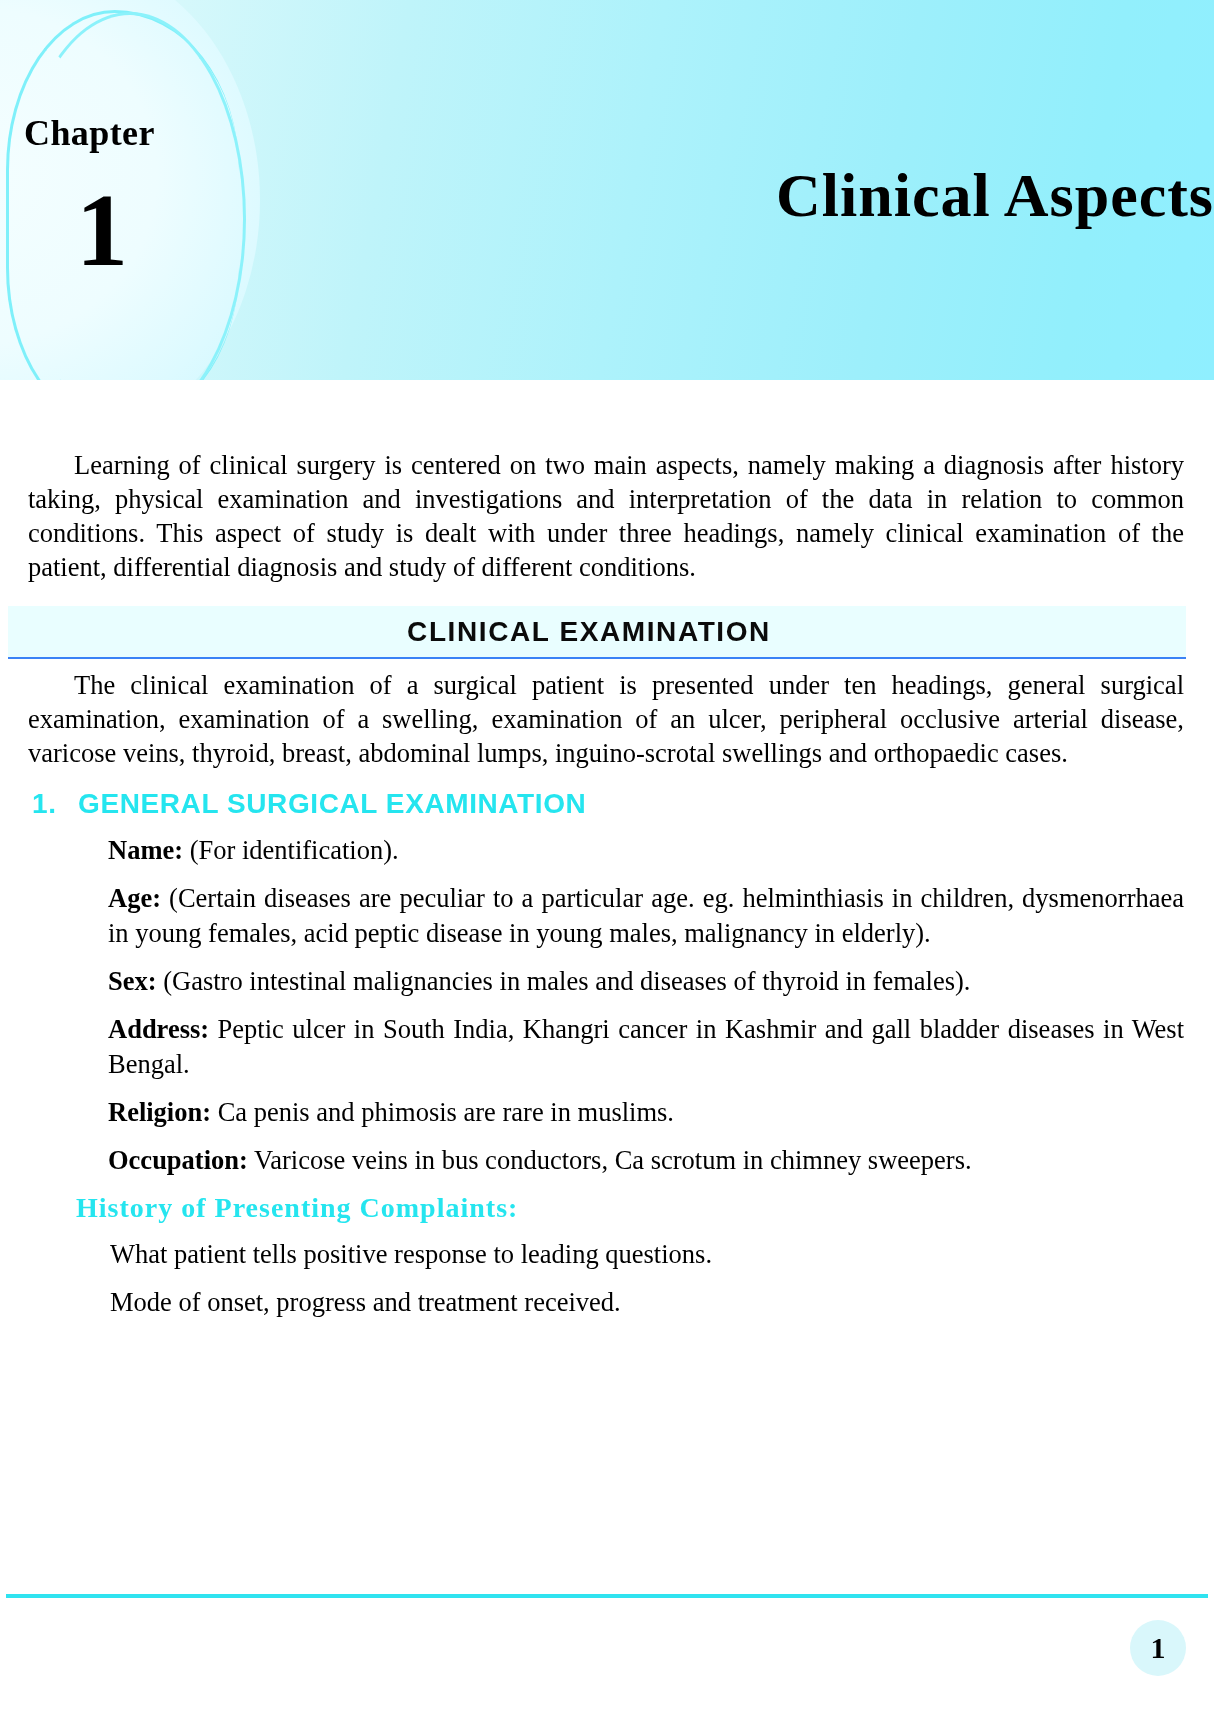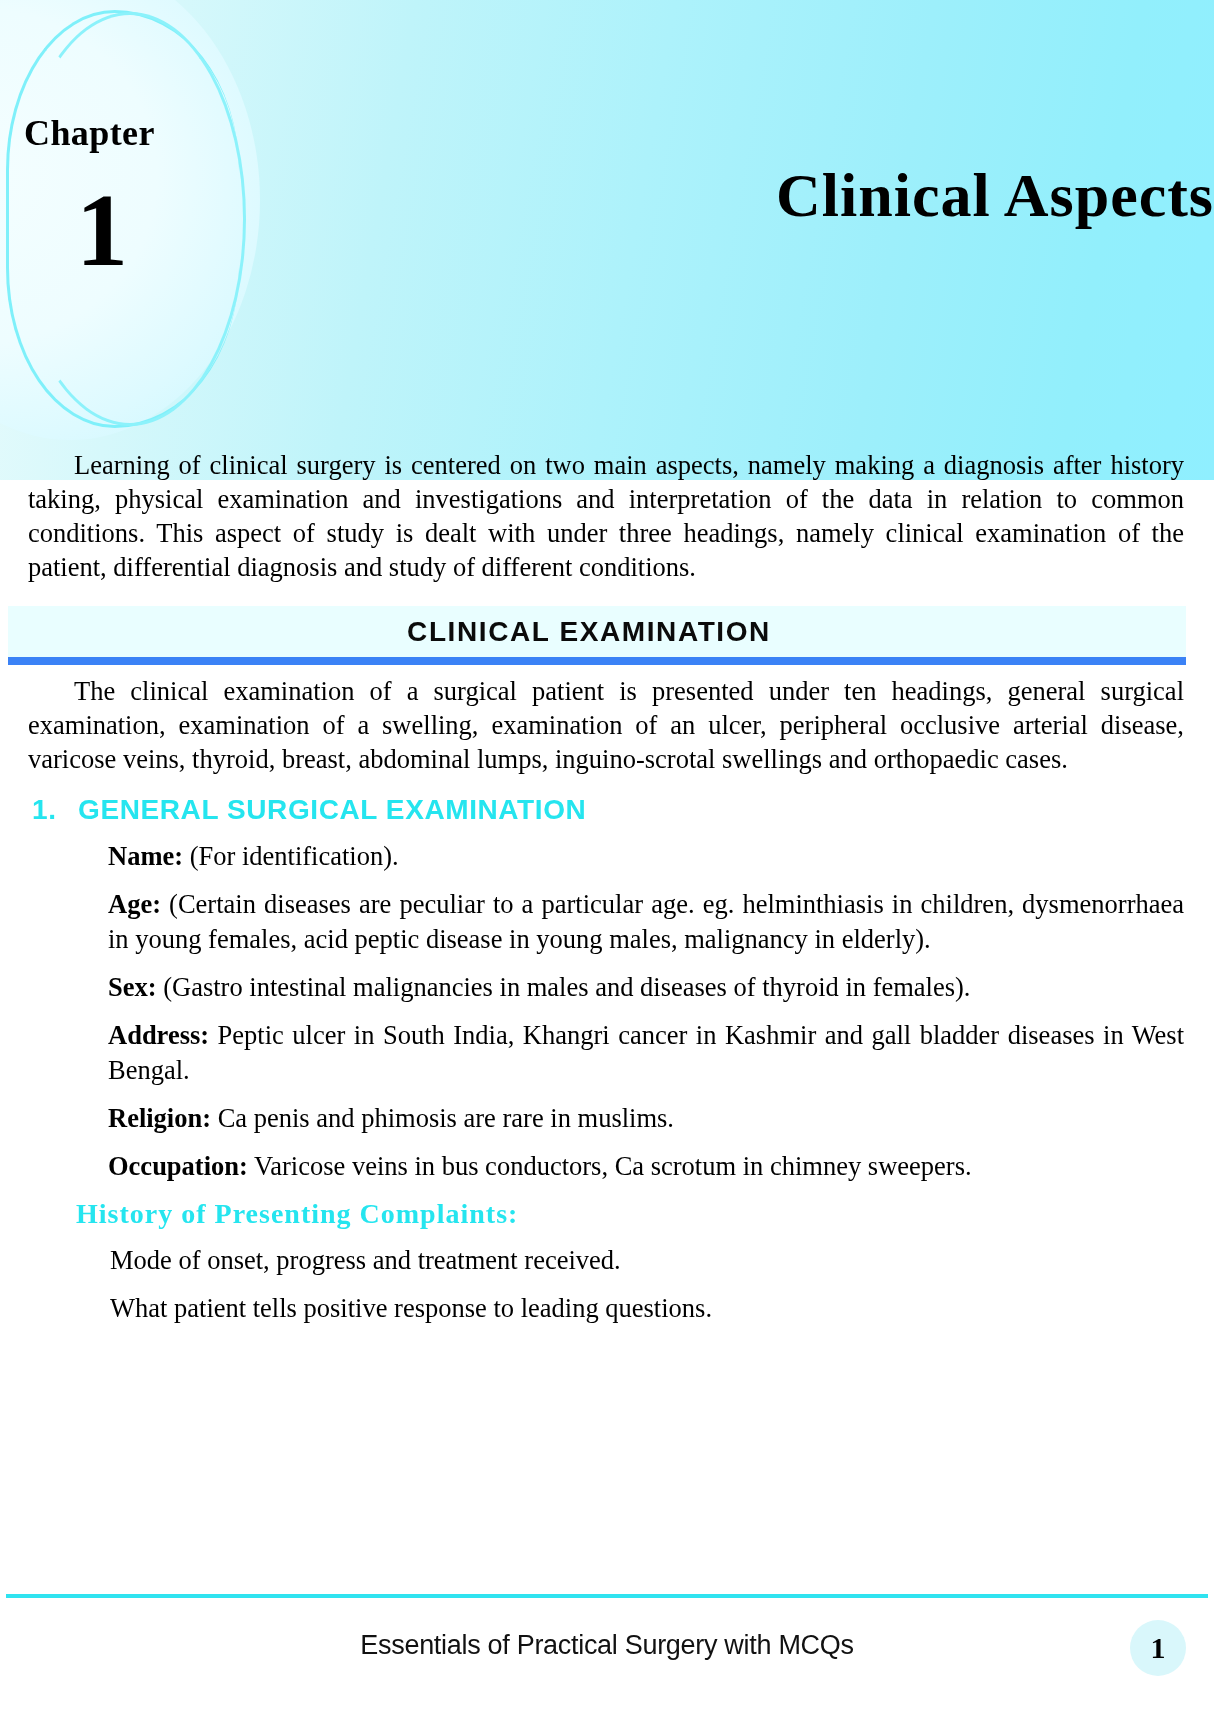--- a/index.html
+++ b/index.html
@@ -18,21 +18,21 @@
     background: #ffffff;
     overflow: hidden;
   }
 
   
   .chapter-banner {
     position: absolute;
     left: 0;
     top: 0;
     width: 1214px;
-    height: 480px;
+    height: 380px;
     background: linear-gradient(100deg,
         #e8fbfc 0%,
         #d6f8fb 14%,
         #bff4fa 32%,
         #adf2fb 52%,
         #9deffb 72%,
         #92effc 88%,
         #8fefff 100%);
     overflow: hidden;
   }
@@ -129,21 +129,21 @@
     font-stretch: condensed;
   }
   .intro-para { padding-top: 37px; }
 
   
   .section-bar {
     margin: 22px 28px 0 8px;
     background: #e9feff;
     padding: 10px 16px 9px 0;
     text-align: center;
-    border-bottom: 8px solid #3b82f6;
+    border-bottom: 2px solid #3b82f6;
   }
   .section-bar-text {
     font-family: "Liberation Sans", "DejaVu Sans", sans-serif;
     font-size: 28px;
     font-weight: bold;
     letter-spacing: 1.6px;
     color: #0b0b0b;
   }
 
   
@@ -260,25 +260,24 @@
     </div>
 
     <div id="subsections-root">
         <p class="entry"><b>Name:</b><span> (For identification).</span></p>
         <p class="entry"><b>Age:</b><span> (Certain diseases are peculiar to a particular age.  eg. helminthiasis in children, dysmenorrhaea in young females, acid peptic disease in young males, malignancy in elderly).</span></p>
         <p class="entry"><b>Sex:</b><span> (Gastro intestinal malignancies in males and diseases of thyroid in females).</span></p>
         <p class="entry"><b>Address:</b><span> Peptic ulcer in South India, Khangri cancer in Kashmir and gall bladder diseases in West Bengal.</span></p>
         <p class="entry"><b>Religion:</b><span> Ca penis and phimosis are rare in muslims.</span></p>
         <p class="entry"><b>Occupation:</b><span> Varicose veins in bus conductors, Ca scrotum in chimney sweepers.</span></p>
         <div class="sub-heading">History of Presenting Complaints:</div>
+        <p class="plain">What patient tells positive response to leading questions.</p>
         <p class="plain">Mode of onset, progress and treatment received.</p>
-        <p class="plain">What patient tells positive response to leading questions.</p>
       </div>
 
   </div>
 
   <div class="footer">
     <div class="footer-rule"></div>
-    <div class="footer-title">Essentials of Practical Surgery with MCQs</div>
     <div class="page-badge">1</div>
   </div>
 
 </div>
 
 </body></html>

